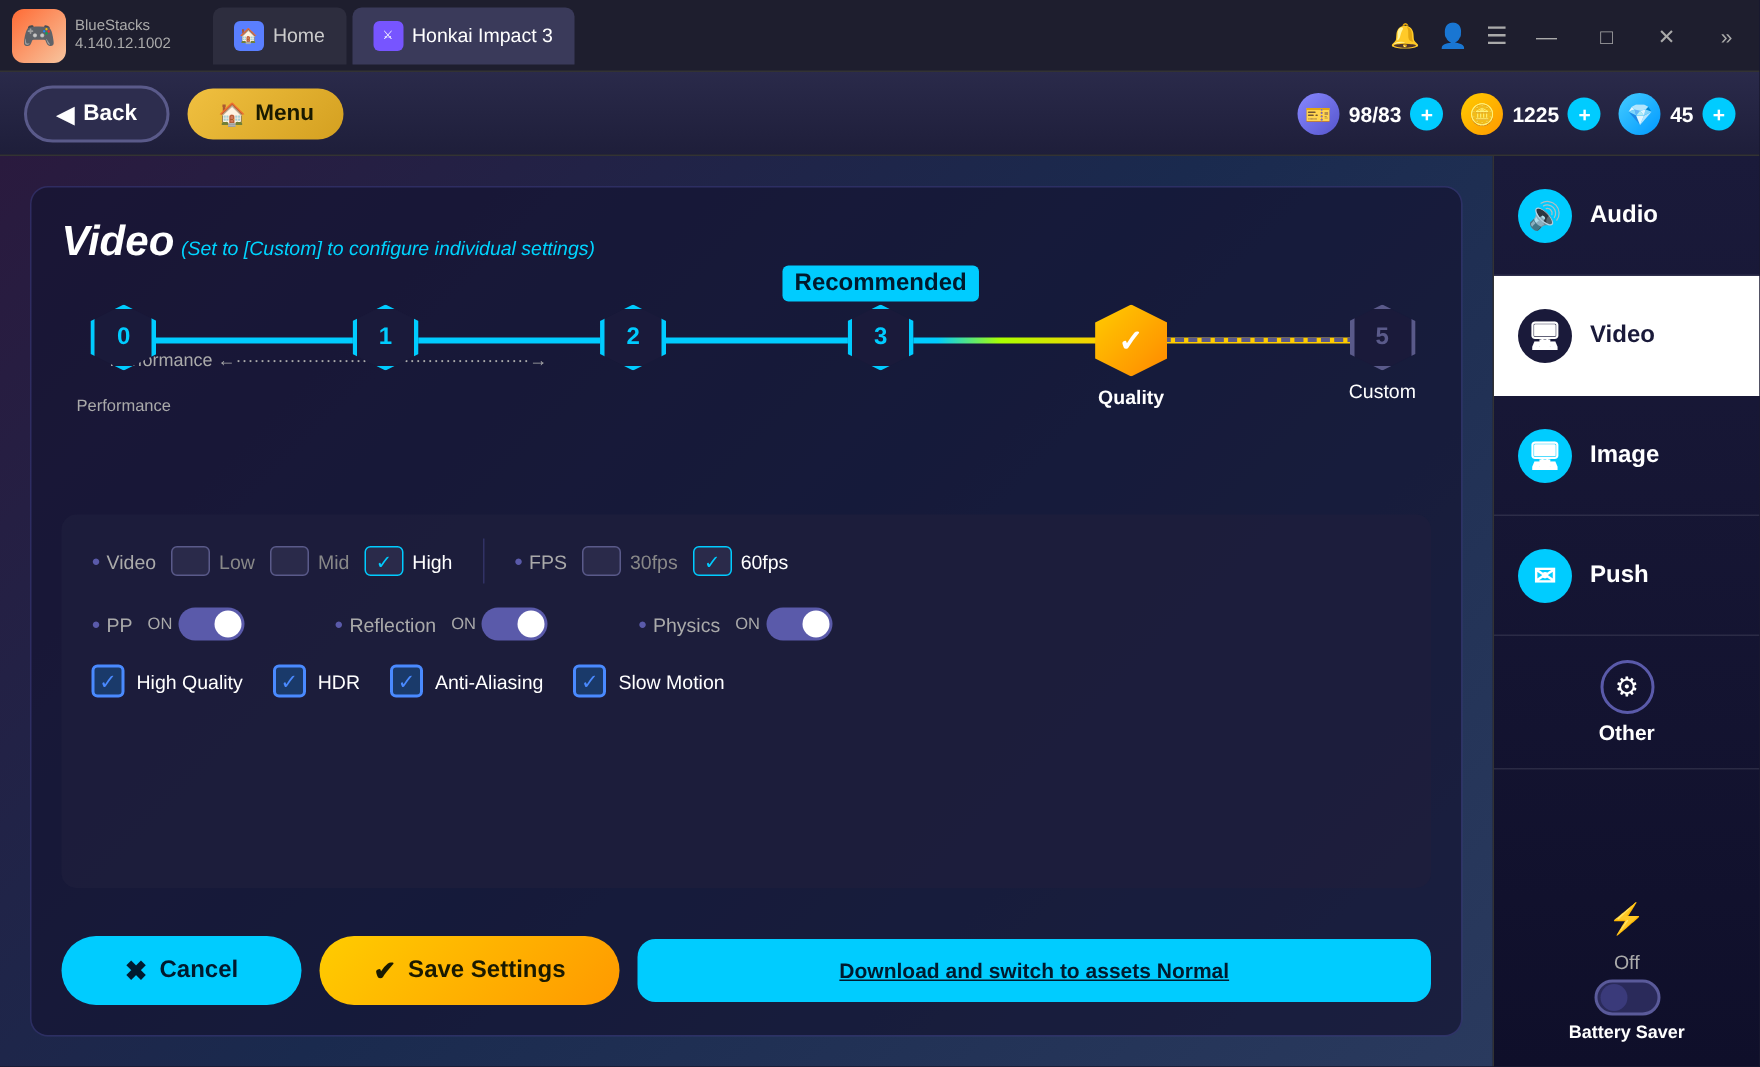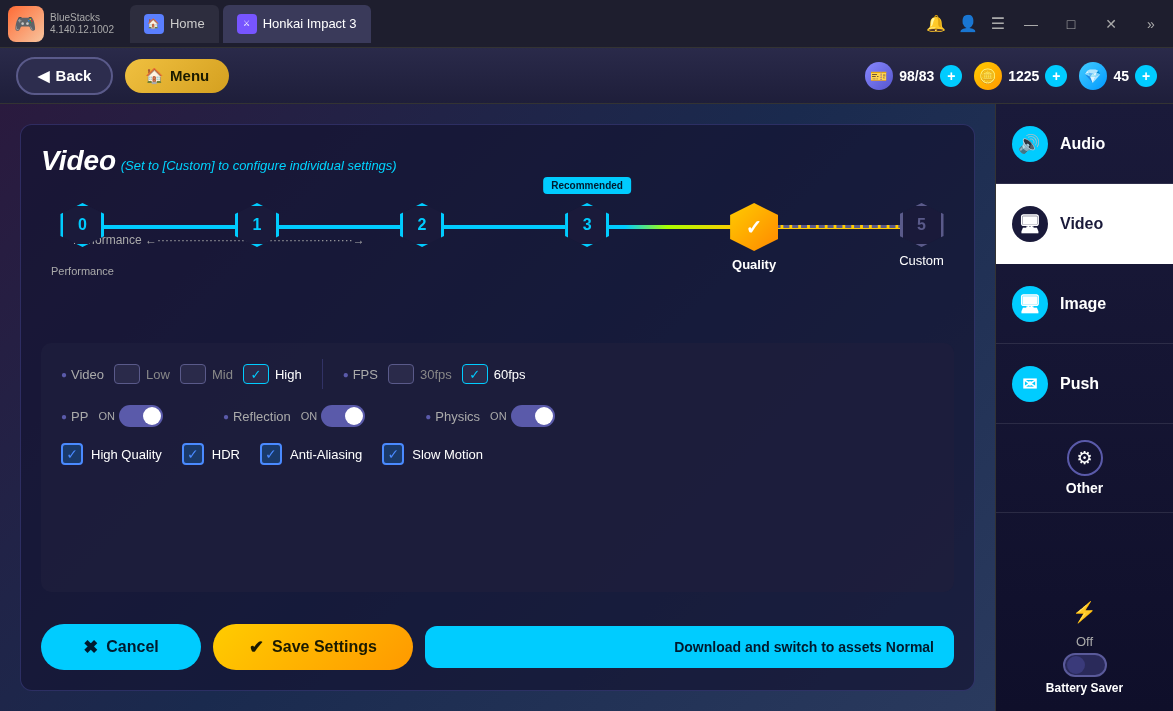--- a/index.html
+++ b/index.html
@@ -28,21 +28,21 @@
       display: flex;
       align-items: center;
       justify-content: center;
       font-size: 18px;
       margin-right: 6px;
     }
     .titlebar-app-name {
       color: #00d4ff;
       font-size: 12px;
       font-weight: bold;
-      margin-right: 16px;
+      margin-right: 28px;
       line-height: 1.2;
     }
     .titlebar-app-name span {
       display: block;
       color: #aaa;
       font-weight: normal;
       font-size: 10px;
     }
     .titlebar-tab {
       display: flex;
@@ -364,22 +364,23 @@
     .btn-download {
       background: #00ccff;
       border: none;
       border-radius: 12px;
       color: #001a2e;
       padding: 12px 20px;
       font-size: 14px;
       font-weight: bold;
       cursor: pointer;
       flex: 1;
-      text-align: right;
+      text-align: center;
       line-height: 1.3;
+      text-decoration: underline;
     }
 
     
     .sidebar {
       width: 178px;
       background: linear-gradient(180deg, #1a1a3a 0%, #0f0f2a 100%);
       display: flex;
       flex-direction: column;
       border-left: 1px solid #333;
     }
@@ -586,21 +587,21 @@
 
           <div style="display:flex;flex-direction:column;align-items:center;">
             <div style="width:44px;height:44px;background:#1a1a3a;border:3px solid #00ccff;clip-path:polygon(50% 0%,100% 25%,100% 75%,50% 100%,0% 75%,0% 25%);display:flex;align-items:center;justify-content:center;color:#00ccff;font-weight:bold;font-size:16px;">1</div>
           </div>
 
           <div style="display:flex;flex-direction:column;align-items:center;">
             <div style="width:44px;height:44px;background:#1a1a3a;border:3px solid #00ccff;clip-path:polygon(50% 0%,100% 25%,100% 75%,50% 100%,0% 75%,0% 25%);display:flex;align-items:center;justify-content:center;color:#00ccff;font-weight:bold;font-size:16px;">2</div>
           </div>
 
           <div style="display:flex;flex-direction:column;align-items:center;position:relative;">
-            <div style="position:absolute;top:-26px;left:50%;transform:translateX(-50%);background:#00ccff;color:#001a2e;font-size:10px;font-weight:bold;padding:3px 8px;border-radius:4px;white-space:nowrap;">Recommended</div>
+            <div style="position:absolute;top:-26px;left:50%;transform:translateX(-50%);background:#00ccff;color:#001a2e;font-size:16px;font-weight:bold;padding:3px 8px;border-radius:4px;white-space:nowrap;">Recommended</div>
             <div style="width:44px;height:44px;background:#1a1a3a;border:3px solid #00ccff;clip-path:polygon(50% 0%,100% 25%,100% 75%,50% 100%,0% 75%,0% 25%);display:flex;align-items:center;justify-content:center;color:#00ccff;font-weight:bold;font-size:16px;">3</div>
           </div>
 
           <div style="display:flex;flex-direction:column;align-items:center;">
             <div style="width:48px;height:48px;background:linear-gradient(135deg,#ffcc00,#ff8800);clip-path:polygon(50% 0%,100% 25%,100% 75%,50% 100%,0% 75%,0% 25%);display:flex;align-items:center;justify-content:center;color:white;font-weight:bold;font-size:20px;">✓</div>
             <div style="color:white;font-size:13px;margin-top:6px;font-weight:bold;">Quality</div>
           </div>
 
           <div style="display:flex;flex-direction:column;align-items:center;">
             <div style="width:44px;height:44px;background:#1a1a3a;border:3px solid #5a5a8a;clip-path:polygon(50% 0%,100% 25%,100% 75%,50% 100%,0% 75%,0% 25%);display:flex;align-items:center;justify-content:center;color:#5a5a8a;font-weight:bold;font-size:16px;">5</div>

